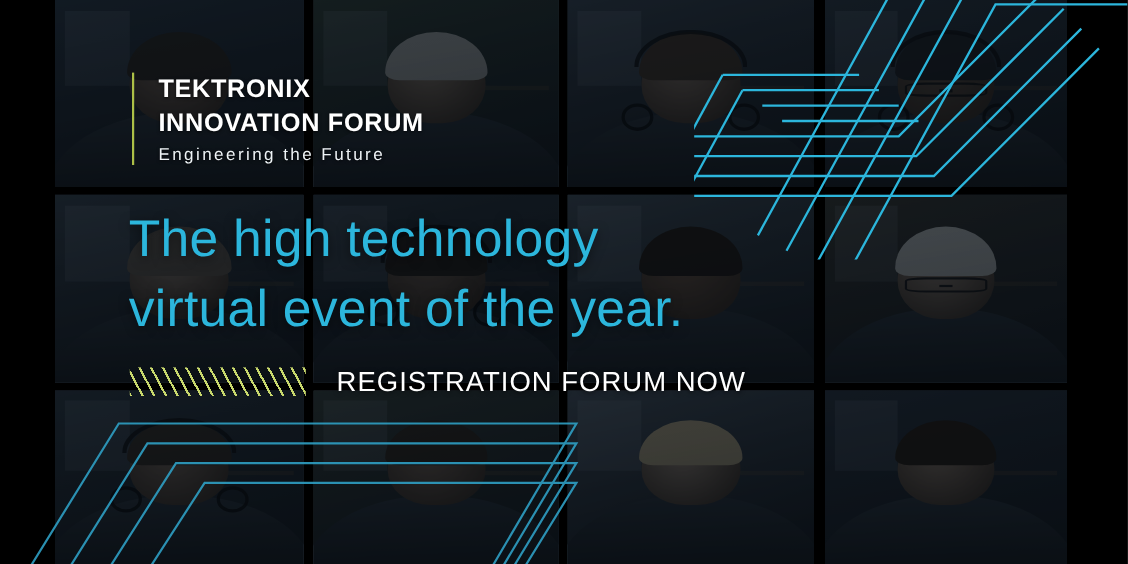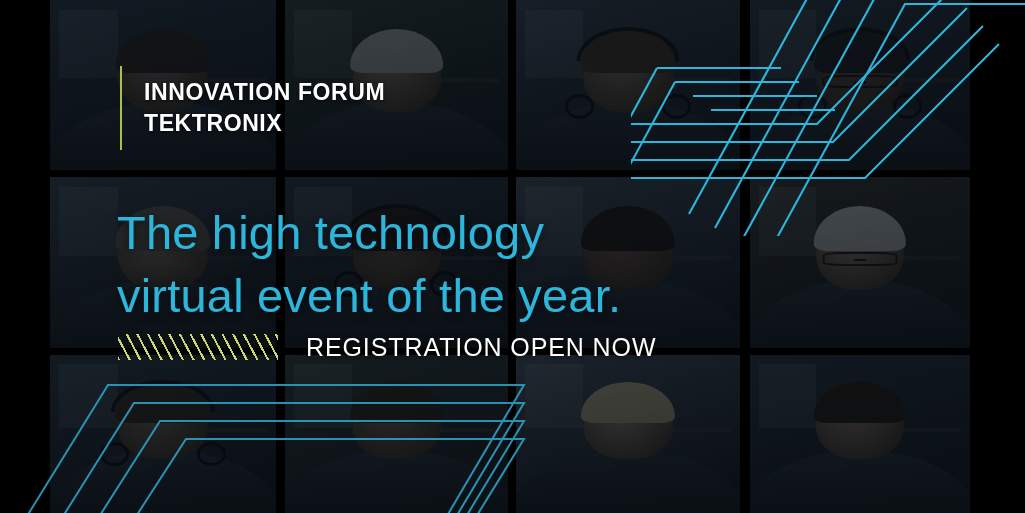--- a/index.html
+++ b/index.html
@@ -141,21 +141,21 @@
     font-weight:400;
     letter-spacing:2.2px;
     margin-top:6px;
     white-space:nowrap;
     text-shadow:0 1px 3px rgba(0,0,0,.75);
   }
 
   
   #headline {
     position:absolute;
-    left:117px; top:202px;
+    left:117px; top:186px;
     color:#2cb6dc;
     font-size:47px;
     font-weight:300;
     line-height:1.34;
     letter-spacing:.2px;
     white-space:pre;
     text-shadow:0 2px 10px rgba(0,0,0,.55);
   }
 
   
@@ -375,26 +375,27 @@
       <path d="M 78 218 L 162 88 L 500 88 L 420 218"></path>
     </g>
   </svg>
 
   <div id="lockup">
 
 
     <div id="logo-divider"></div>
 
     <div id="wordmark">
+      <div class="wm-line">TEKTRONIX</div>
       <div class="wm-line">INNOVATION FORUM</div>
-      <div class="wm-line">TEKTRONIX</div>
+      <div id="wm-tagline">Engineering the Future</div>
     </div>
   </div>
 
   <div id="headline"><span>The high technology</span>
 <span>virtual event of the year.</span></div>
 
   <div id="cta-row">
     <div id="cta-hatch"></div>
-    <div id="cta-text">REGISTRATION OPEN NOW</div>
+    <div id="cta-text">REGISTRATION FORUM NOW</div>
   </div>
 
 </div>
 
 </body></html>

